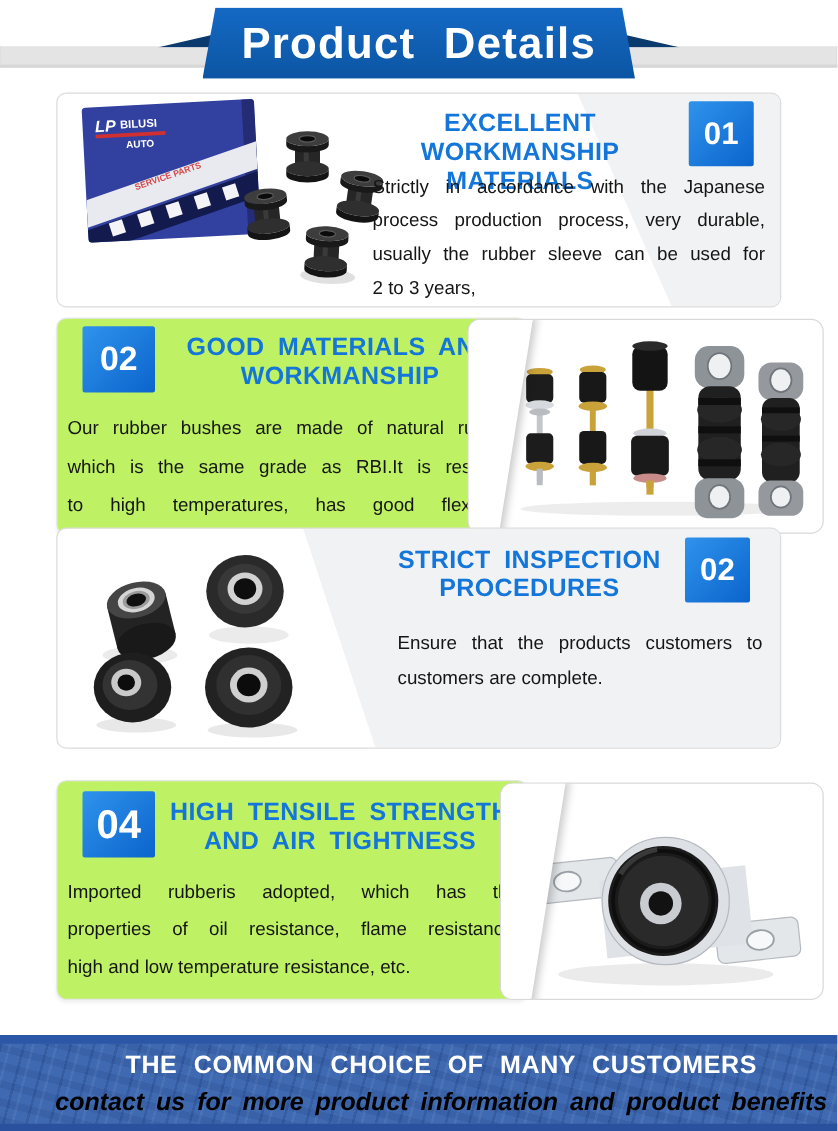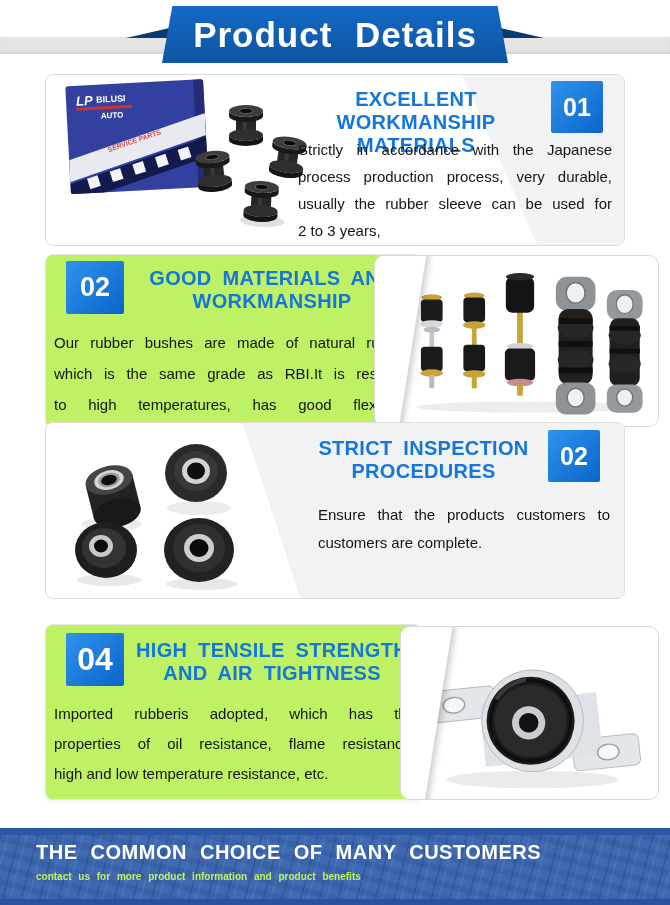--- a/index.html
+++ b/index.html
@@ -68,23 +68,23 @@
 
   
   .footer{position:absolute;left:0;right:0;top:828px;height:77px;background:#3f6ab2;overflow:hidden;}
   .footer .strip{position:absolute;left:0;right:0;background:#2b57a6;}
   .footer .strip.top{top:0;height:7px;}
   .footer .strip.bot{bottom:0;height:6px;background:#29519e;}
   .footer .texture{position:absolute;inset:7px 0 6px 0;
     background:
       repeating-linear-gradient(105deg,rgba(15,40,96,.20) 0 2px,rgba(255,255,255,0) 2px 7px,rgba(255,255,255,.06) 7px 9px,rgba(255,255,255,0) 9px 18px),
       repeating-linear-gradient(15deg,rgba(20,45,105,.14) 0 6px,rgba(0,0,0,0) 6px 14px);}
-  .footer .f-texts{position:relative;z-index:2;padding-top:13px;color:#fff;margin-left:36px;}
+  .footer .f-texts{position:relative;z-index:2;text-align:center;padding-top:13px;color:#fff;margin-left:36px;}
   .footer .big{font-size:20px;font-weight:bold;letter-spacing:.5px;word-spacing:7px;}
-  .footer .small{font-size:10px;font-weight:bold;margin-top:7px;word-spacing:4px;color:#bef264;}
+  .footer .small{font-size:20px;font-weight:bold;margin-top:7px;word-spacing:4px;color:#000000;font-style:italic;}
 
   svg text{font-family:"Liberation Sans",sans-serif;}
 </style>
 </head>
 <body>
 
 <div class="page">
 
   <header class="ribbon-area">
     <div class="ribbon-bar"></div>

